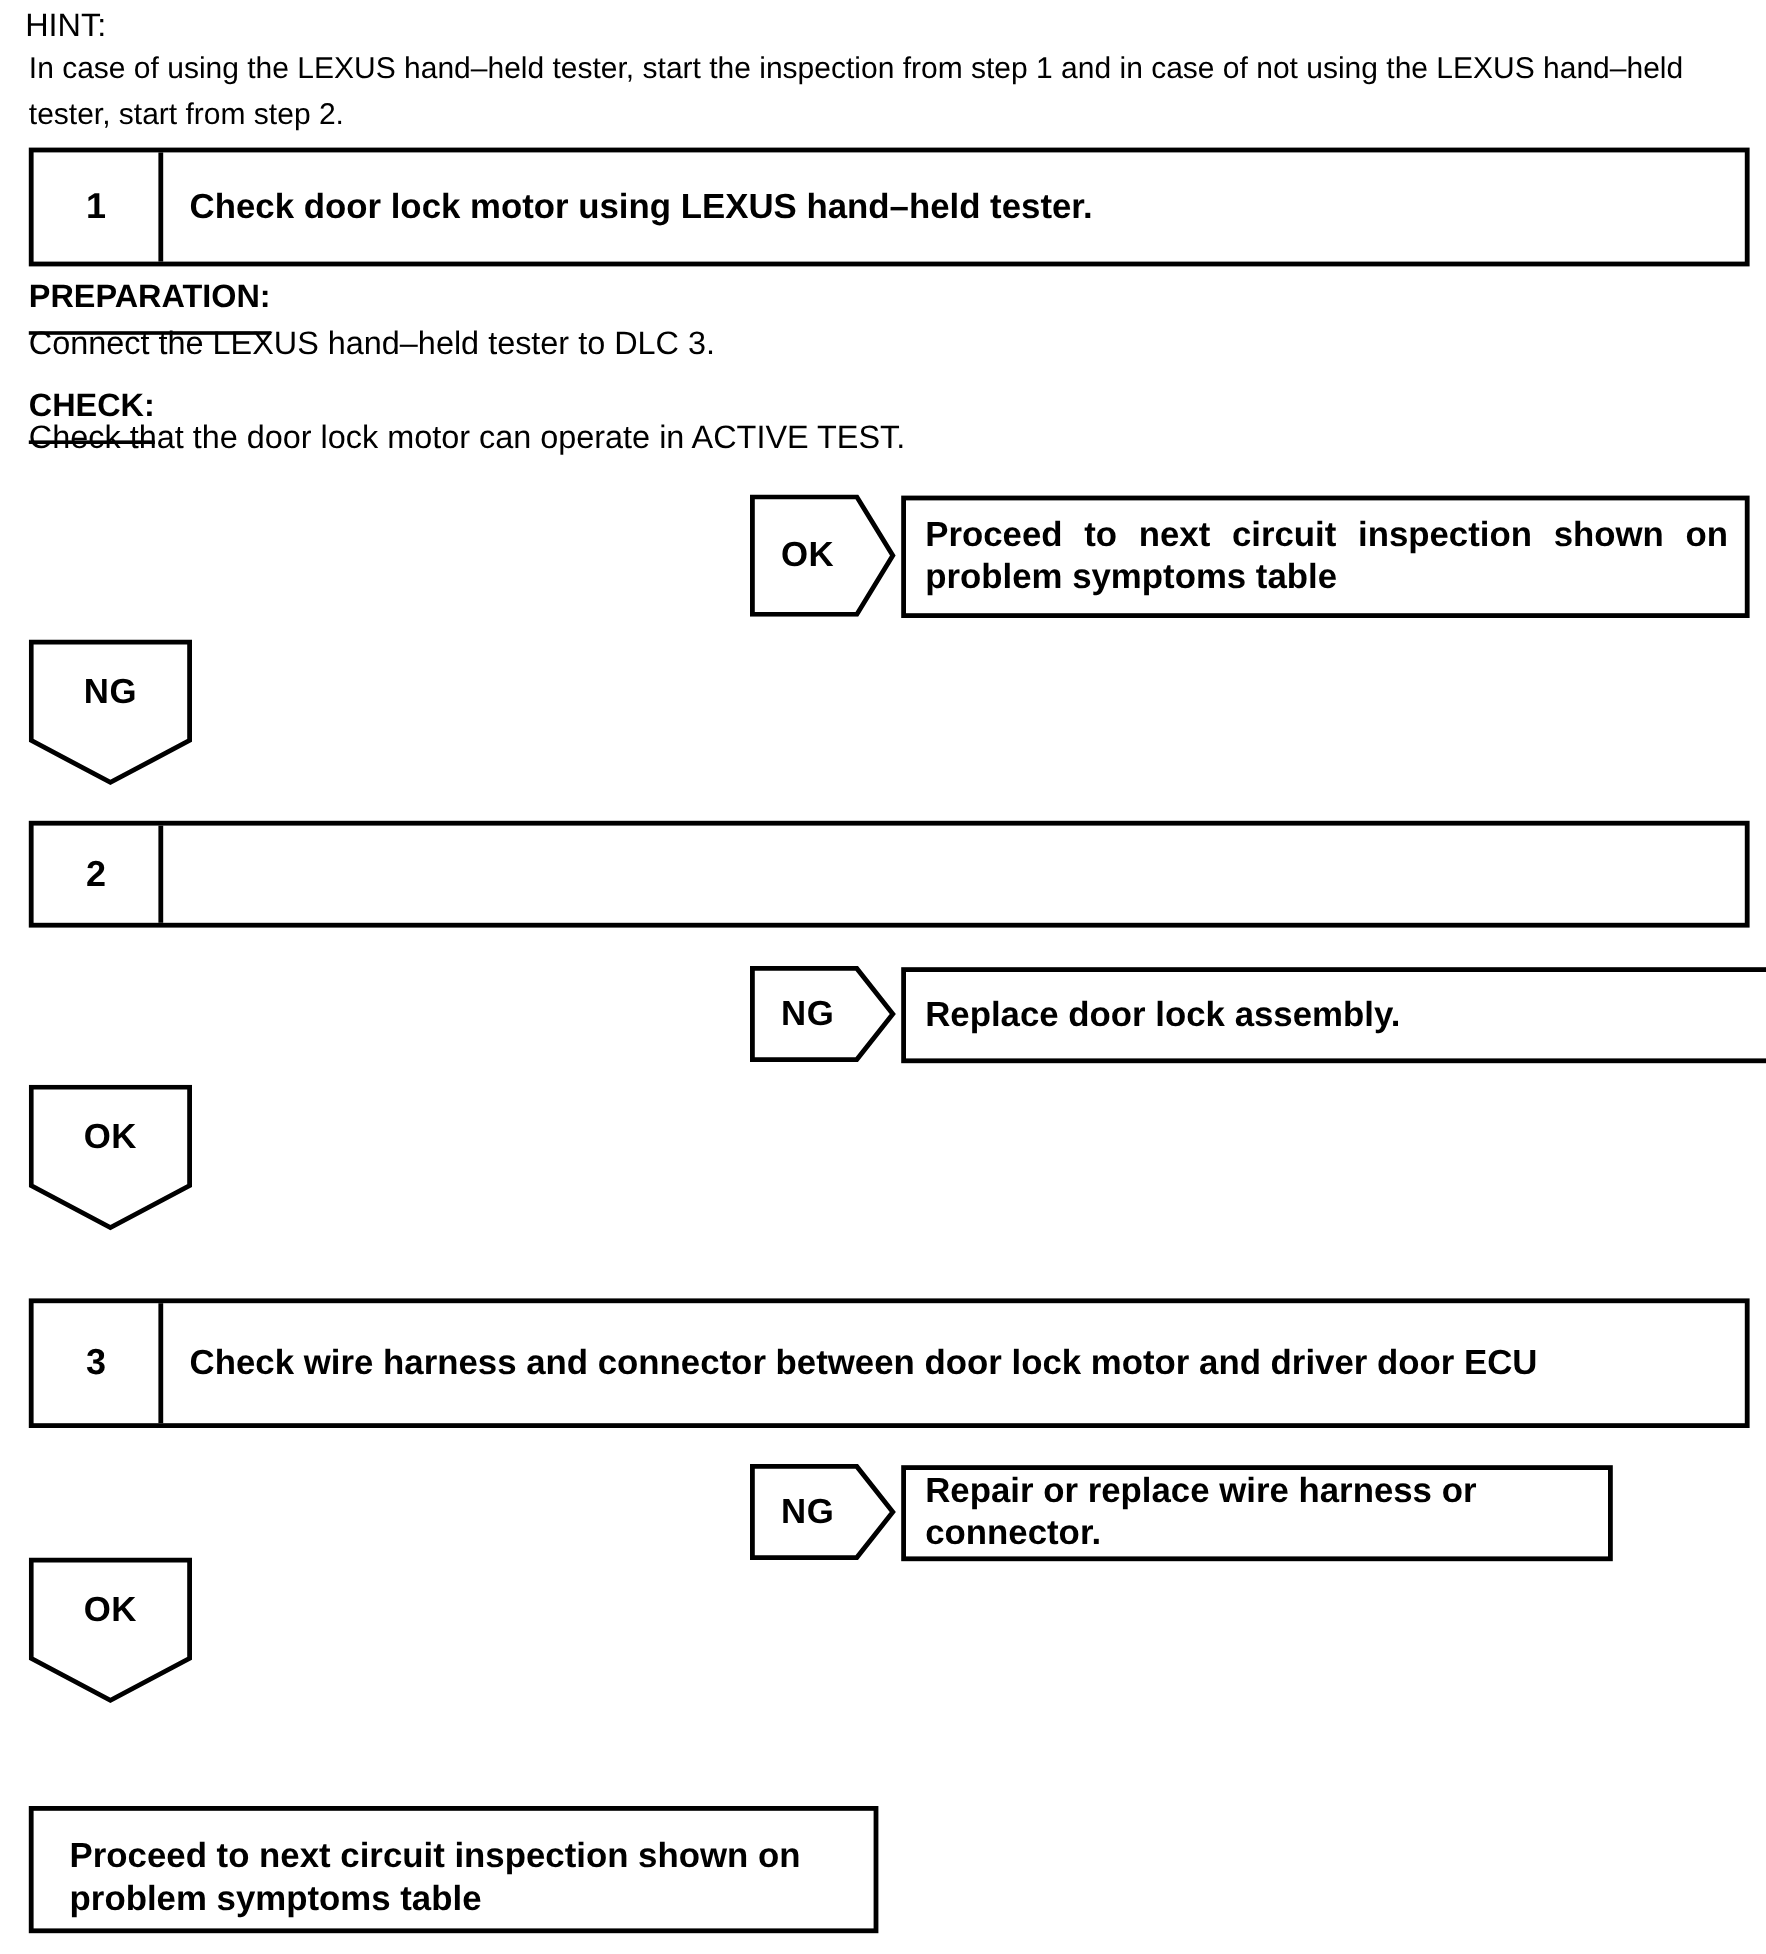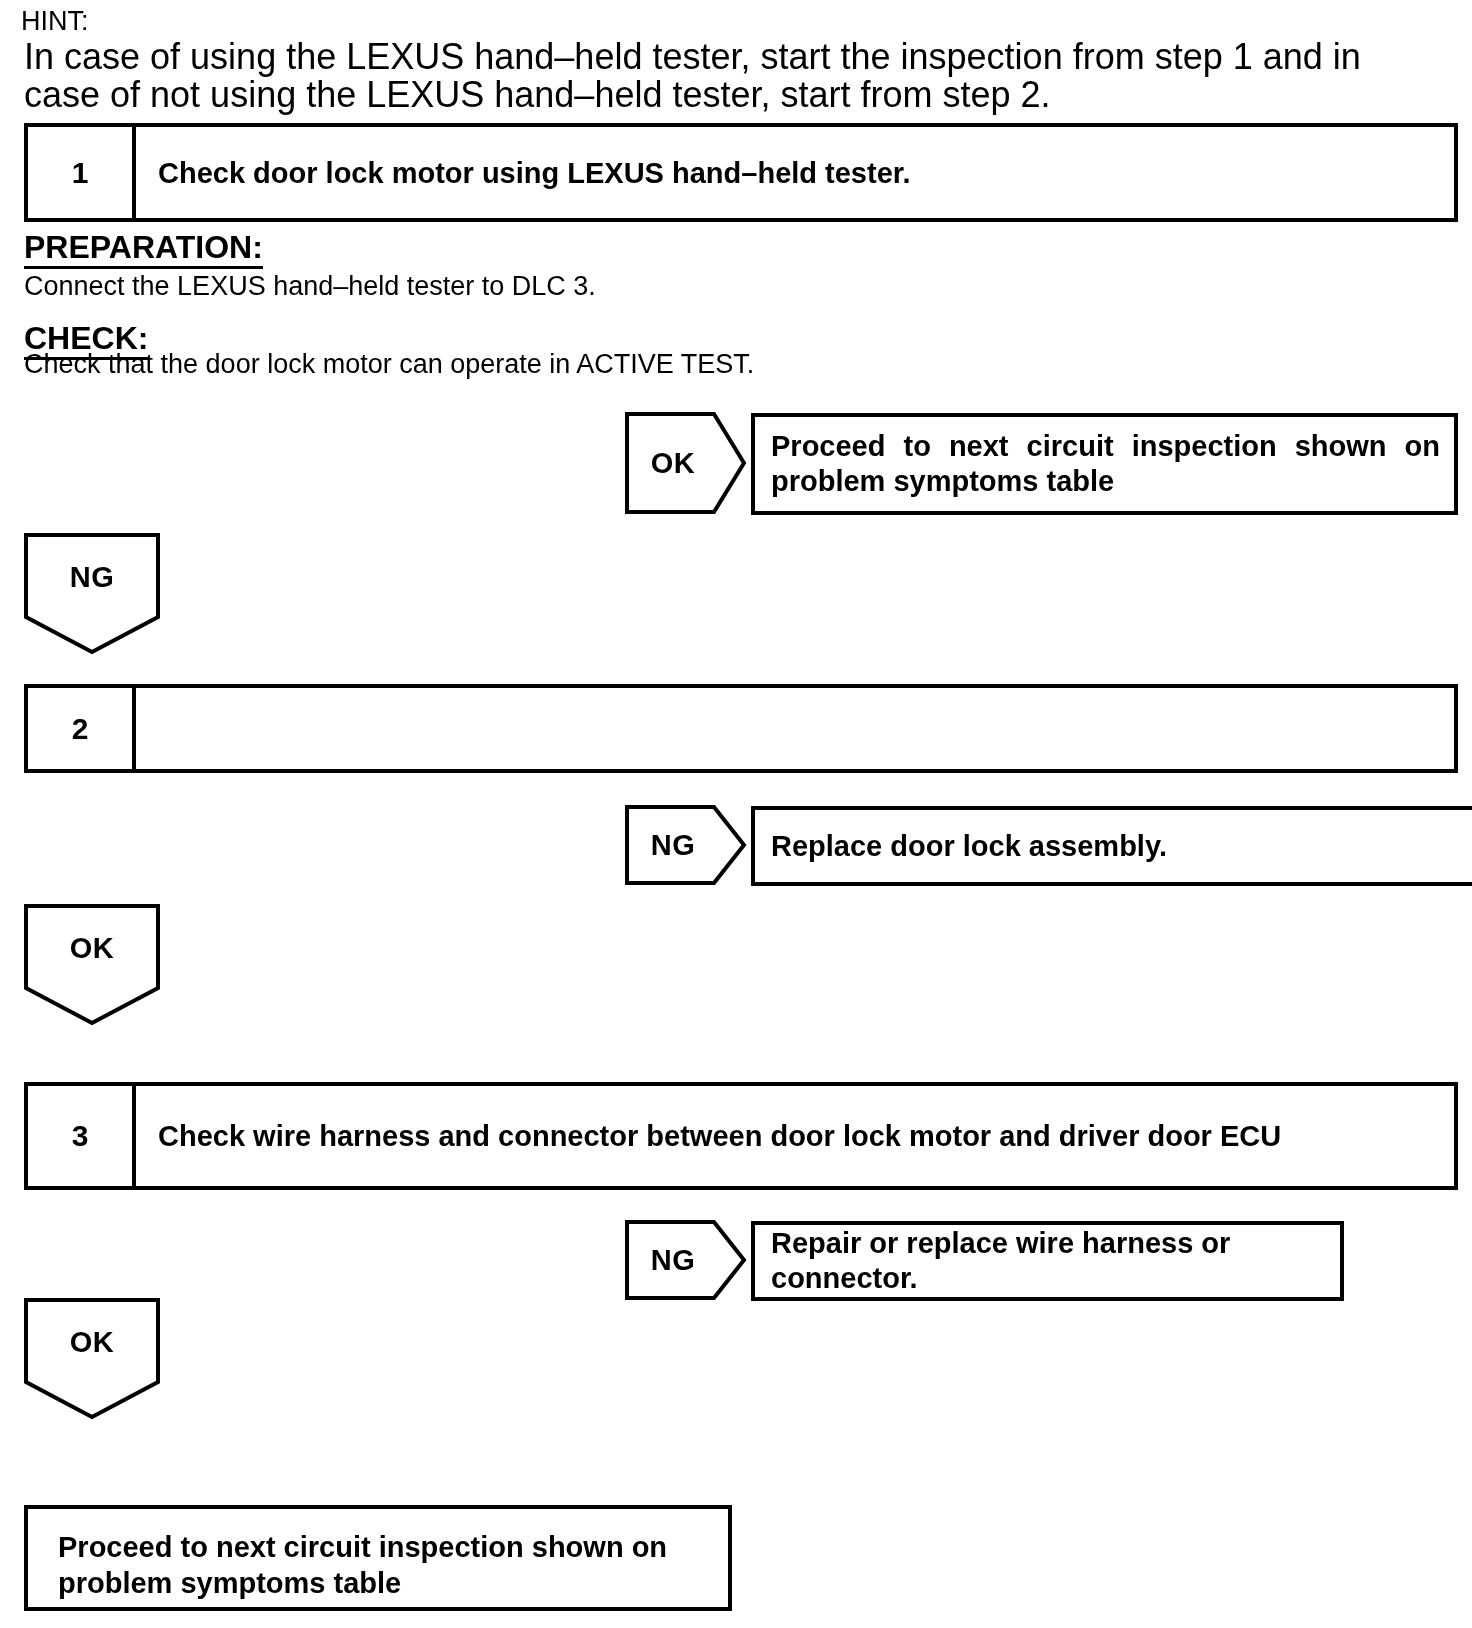--- a/index.html
+++ b/index.html
@@ -29,21 +29,21 @@
     top: 4px;
     font-size: 27px;
     line-height: 34px;
     white-space: nowrap;
   }
   .hint-body {
     position: absolute;
     left: 24px;
     top: 38px;
     width: 1400px;
-    font-size: 36px;
+    font-size: 25px;
     line-height: 38px;
   }
 
   
   .step-box {
     position: absolute;
     border: 4px solid #000;
     box-sizing: border-box;
     background: #fff;
   }
@@ -68,25 +68,25 @@
     padding-right: 0;
     box-sizing: border-box;
     font-size: 29px;
     font-weight: bold;
     line-height: 34px;
   }
 
   
   .sub-head {
     position: absolute;
-    font-size: 32px;
+    font-size: 27px;
     font-weight: bold;
     white-space: nowrap;
     border-bottom: 3px solid #000;
-    padding-bottom: 4px;
+    padding-bottom: 14px;
     line-height: 30px;
     text-align: center;
   }
   .sub-text {
     position: absolute;
     font-size: 27px;
     line-height: 32px;
     white-space: nowrap;
   }
 

